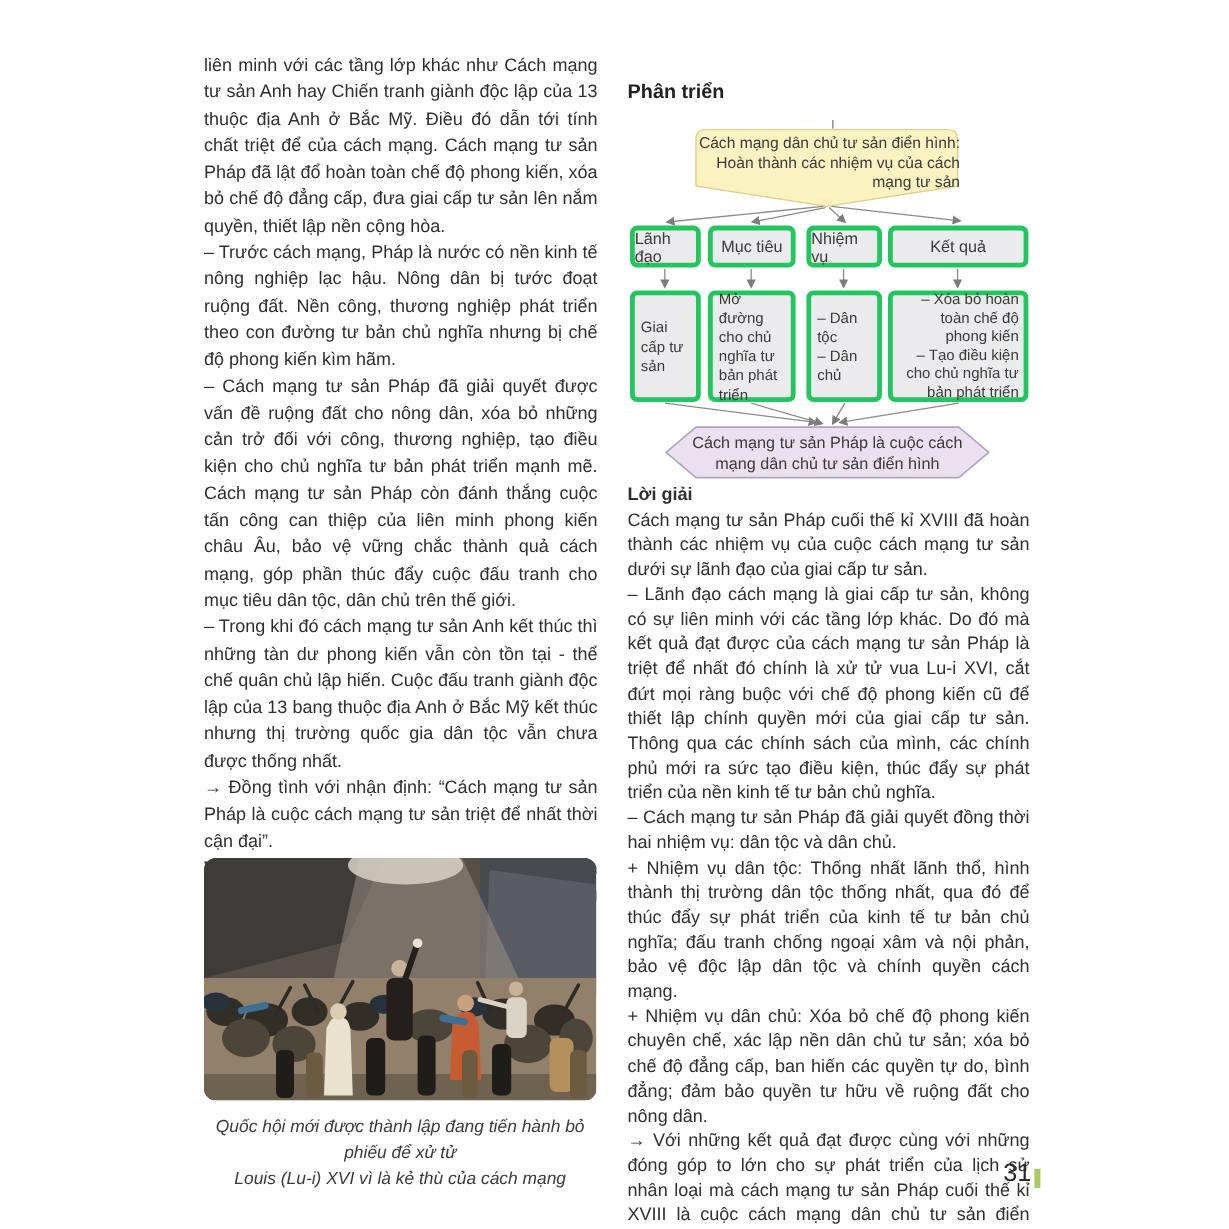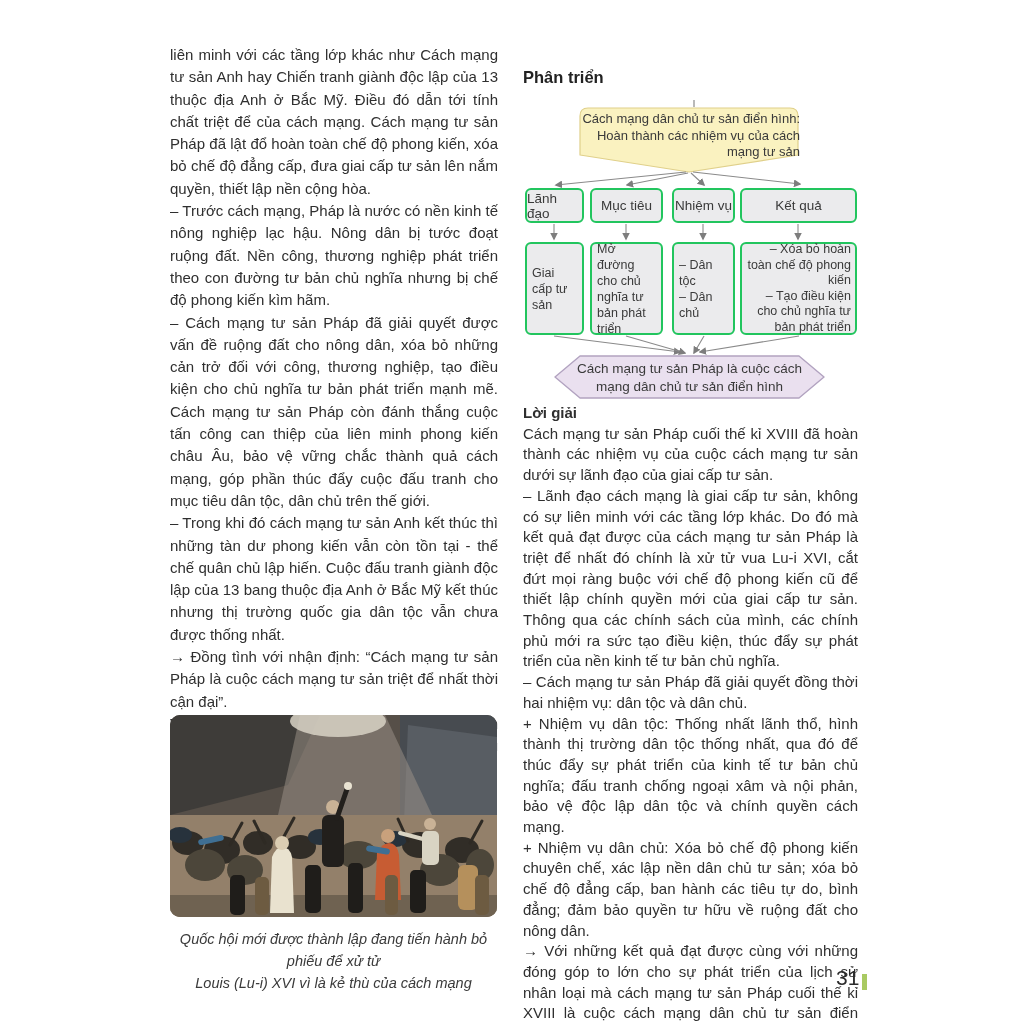--- a/index.html
+++ b/index.html
@@ -31,21 +31,21 @@
   .fc-lines{position:absolute;left:0;top:0;}
   .fc-ellipse{
     position:absolute;left:87px;top:4px;width:168px;height:51px;border-radius:50%;
     background:#dbe7d2;display:flex;align-items:center;justify-content:center;
     text-align:center;padding:0 14px;box-sizing:border-box;line-height:17px;
   }
   .fc-callout-text{
     position:absolute;left:56px;top:66px;width:221px;text-align:right;line-height:16.5px;
   }
   .fc-box{
-    position:absolute;background:#ebebed;border:2px solid #22c55e;border-radius:6px;
+    position:absolute;background:#ebebed;border:4px solid #22c55e;border-radius:6px;
     box-sizing:border-box;display:flex;align-items:center;justify-content:center;
   }
   .fc-h{top:143px;height:35px;font-size:13.5px;}
   .fc-h1{left:2px;width:59px;}
   .fc-h2{left:67px;width:73px;}
   .fc-h3{left:149px;width:63px;}
   .fc-h4{left:217px;width:117px;}
   .fc-d{
     top:197px;height:93px;font-size:12.5px;line-height:16px;white-space:pre-line;
     justify-content:flex-start;text-align:left;padding:3px 5px;
@@ -212,21 +212,21 @@
 
     <div class="fc-conclusion-text">Cách mạng tư sản Pháp là cuộc cách mạng dân chủ tư sản điển hình</div>
   </div>
 
   <div class="col-right">
     <p class="solution-label">Lời giải</p>
     <p>Cách mạng tư sản Pháp cuối thế kỉ XVIII đã hoàn thành các nhiệm vụ của cuộc cách mạng tư sản dưới sự lãnh đạo của giai cấp tư sản.</p>
     <p>– Lãnh đạo cách mạng là giai cấp tư sản, không có sự liên minh với các tầng lớp khác. Do đó mà kết quả đạt được của cách mạng tư sản Pháp là triệt để nhất đó chính là xử tử vua Lu-i XVI, cắt đứt mọi ràng buộc với chế độ phong kiến cũ để thiết lập chính quyền mới của giai cấp tư sản. Thông qua các chính sách của mình, các chính phủ mới ra sức tạo điều kiện, thúc đẩy sự phát triển của nền kinh tế tư bản chủ nghĩa.</p>
     <p>– Cách mạng tư sản Pháp đã giải quyết đồng thời hai nhiệm vụ: dân tộc và dân chủ.</p>
     <p>+ Nhiệm vụ dân tộc: Thống nhất lãnh thổ, hình thành thị trường dân tộc thống nhất, qua đó để thúc đẩy sự phát triển của kinh tế tư bản chủ nghĩa; đấu tranh chống ngoại xâm và nội phản, bảo vệ độc lập dân tộc và chính quyền cách mạng.</p>
-    <p>+ Nhiệm vụ dân chủ: Xóa bỏ chế độ phong kiến chuyên chế, xác lập nền dân chủ tư sản; xóa bỏ chế độ đẳng cấp, ban hành các tiêu tự do, bình đẳng; đảm bảo quyền tư hữu về ruộng đất cho nông dân.</p>
+    <p>+ Nhiệm vụ dân chủ: Xóa bỏ chế độ phong kiến chuyên chế, xác lập nền dân chủ tư sản; xóa bỏ chế độ đẳng cấp, ban hiến các quyền tự do, bình đẳng; đảm bảo quyền tư hữu về ruộng đất cho nông dân.</p>
     <p>→ Với những kết quả đạt được cùng với những đóng góp to lớn cho sự phát triển của lịch sử nhân loại mà cách mạng tư sản Pháp cuối thế kỉ XVIII là cuộc cách mạng dân chủ tư sản điển hình.</p>
   </div>
 
   <div class="page-number">
     <span>31</span>
     <span class="page-accent" style="background: rgb(169, 202, 98);"></span>
   </div>
 
 </div>
 

